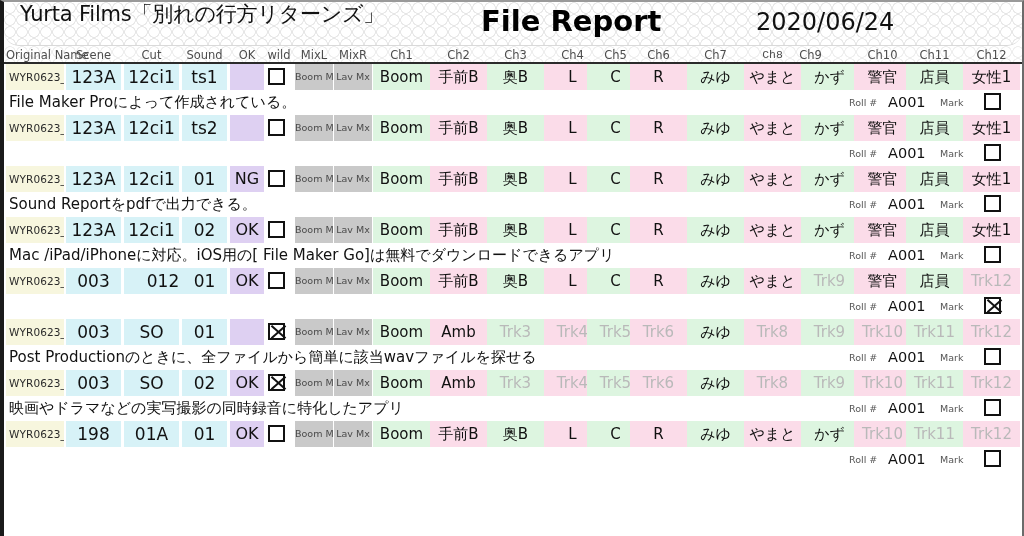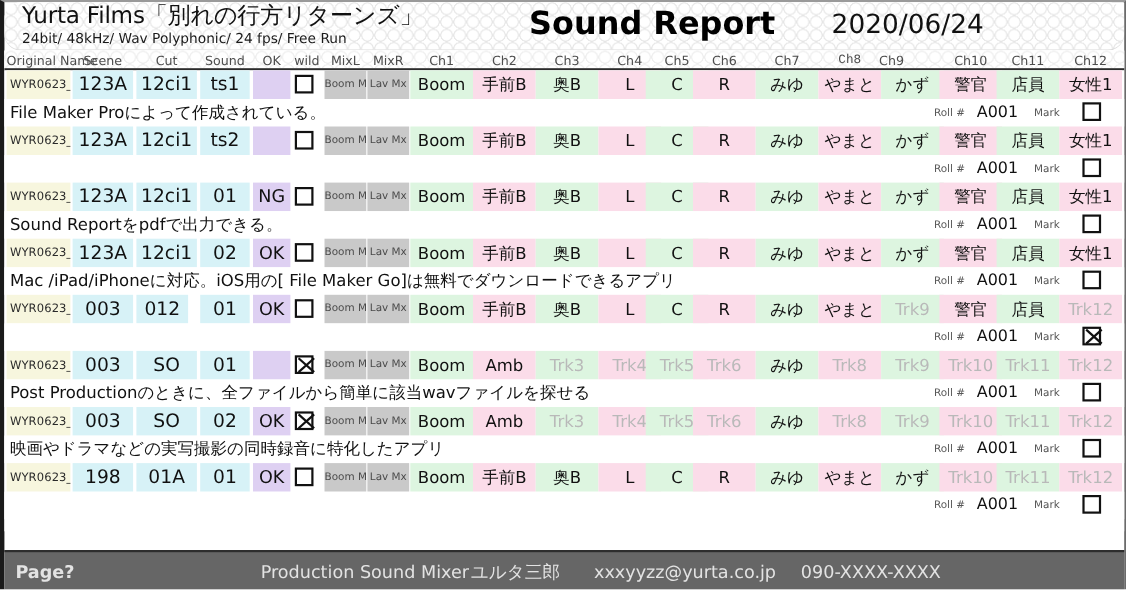--- a/index.html
+++ b/index.html
@@ -129,23 +129,22 @@
   .f-page{ font-weight:bold; }
 </style>
 </head>
 <body>
 
 <div id="app">
 
   <div class="header">
     <div class="hdr-left">
       <div class="show-title">Yurta Films「別れの行方リターンズ」</div>
-      <div class="show-sub">24bit/ 48kHz/ Wav Polyphonic/ 24 fps/ Free Run</div>
     </div>
-    <div class="report-title">Sound Report</div>
+    <div class="report-title">File Report</div>
     <div class="report-date">2020/06/24</div>
   </div>
 
   <div class="colhead" id="colhead">
       <span style="left: 2px; width: 58px;">Original Name</span>
       <span style="left: 62px; width: 55px;">Scene</span>
       <span style="left: 120px; width: 55px;">Cut</span>
       <span style="left: 178px; width: 45px;">Sound</span>
       <span style="left: 226px; width: 34px;">OK</span>
       <span style="left: 261px; width: 28px;">wild</span>
@@ -277,21 +276,21 @@
       <div class="cap">
         <div class="captext">Mac /iPad/iPhoneに対応。iOS用の[ File Maker Go]は無料でダウンロードできるアプリ</div>
         <div class="roll-lbl" style="left: 845px;">Roll #</div>
         <div class="roll-val" style="left: 884px;">A001</div>
         <div class="roll-lbl" style="left: 936px;">Mark</div>
         <div class="roll-chk" style="left: 980px;"></div>
       </div>
       <div class="row">
         <div class="cell c-orig" style="left: 2px; width: 58px;">WYR0623_005</div>
         <div class="cell c-scene" style="left: 62px; width: 55px;">003</div>
-        <div class="cell c-cut" style="left: 120px; width: 47px;">012</div>
+        <div class="cell c-cut" style="left: 120px; width: 78px;">012</div>
         <div class="cell c-take" style="left: 178px; width: 45px;">01</div>
         <div class="cell c-ok" style="left: 226px; width: 34px;">OK</div>
         <div class="chk" style="left: 264px;"></div>
         <div class="cell c-mix" style="left: 291px; width: 38px;">Boom Mx</div>
         <div class="cell c-mix" style="left: 330px; width: 38px;">Lav Mx</div>
         <div class="cell c-green" style="left: 369px; width: 57px;">Boom</div>
         <div class="cell c-pink" style="left: 426px; width: 57px;">手前B</div>
         <div class="cell c-green" style="left: 483px; width: 57px;">奥B</div>
         <div class="cell c-pink" style="left: 540px; width: 57px;">L</div>
         <div class="cell c-green" style="left: 583px; width: 57px;">C</div>
@@ -390,21 +389,14 @@
         <div class="cell c-pink c-muted" style="left: 959px; width: 57px;">Trk12</div>
       </div>
       <div class="cap">
         <div class="roll-lbl" style="left: 845px;">Roll #</div>
         <div class="roll-val" style="left: 884px;">A001</div>
         <div class="roll-lbl" style="left: 936px;">Mark</div>
         <div class="roll-chk" style="left: 980px;"></div>
       </div>
     </div>
 
-  <div class="footer">
-    <span class="f-page" style="left:10px;">Page?</span>
-    <span style="left:233px;">Production Sound Mixer</span>
-    <span style="left:424px;">ユルタ三郎</span>
-    <span style="left:536px;">xxxyyzz@yurta.co.jp</span>
-    <span style="left:724px;">090-XXXX-XXXX</span>
-  </div>
 
 </div>
 
 </body></html>

